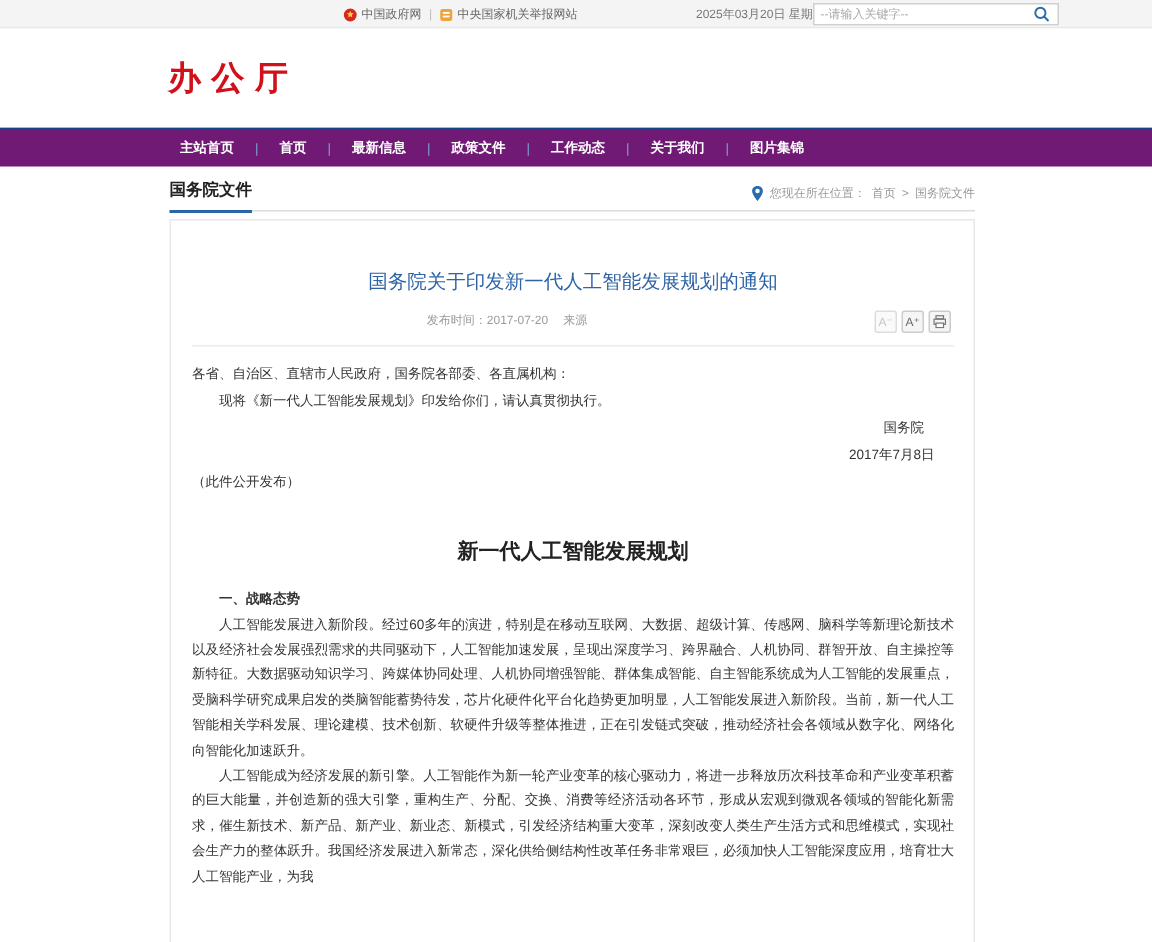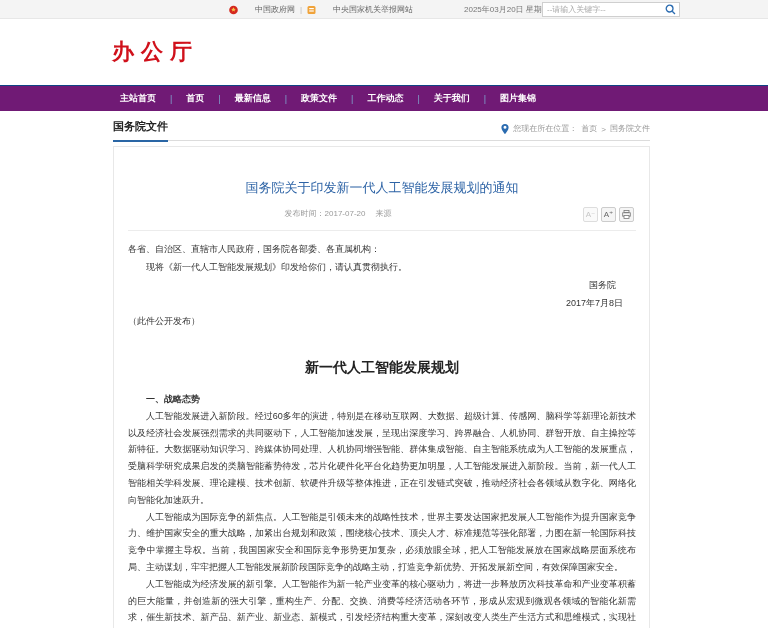--- a/index.html
+++ b/index.html
@@ -18,25 +18,25 @@
     background: #f4f4f4;
     border-bottom: 1px solid #e7e7e7;
     position: relative;
     font-size: 8px;
     color: #666;
   }
   .topbar-links {
     position: absolute; left: 229px; top: 0; height: 19px;
     display: flex; align-items: center; gap: 5px;
   }
-  .topbar-link { display: flex; align-items: center; gap: 17px; cursor: pointer; }
+  .topbar-link { display: flex; align-items: center; gap: 3px; cursor: pointer; }
   .topbar-sep { color: #bbb; }
   .topbar-date { position: absolute; left: 464px; top: 0; line-height: 19px; color: #777; }
   .search-box {
-    position: absolute; left: 542px; top: 2px; width: 138px; height: 15px;
+    position: absolute; left: 542px; top: 2px; width: 164px; height: 15px;
     background: #fff; border: 1px solid #cfcfcf;
     display: flex; align-items: center;
   }
   .search-box input {
     border: none; outline: none; flex: 1; height: 100%;
     font-size: 8px; color: #555; padding: 0 4px;
     font-family: "Liberation Sans", "DejaVu Sans", sans-serif;
     background: transparent;
   }
   .search-box input::placeholder { color: #a9a9a9; }
@@ -228,18 +228,17 @@
       <p class="align-right-signer">国务院</p>
       <p class="align-right-date">2017年7月8日</p>
       <p class="note">（此件公开发布）</p>
     </div>
 
     <h2 class="doc-title">新一代人工智能发展规划</h2>
 
     <div class="body-text">
       <p class="para-bold">一、战略态势</p>
       <p>人工智能发展进入新阶段。经过60多年的演进，特别是在移动互联网、大数据、超级计算、传感网、脑科学等新理论新技术以及经济社会发展强烈需求的共同驱动下，人工智能加速发展，呈现出深度学习、跨界融合、人机协同、群智开放、自主操控等新特征。大数据驱动知识学习、跨媒体协同处理、人机协同增强智能、群体集成智能、自主智能系统成为人工智能的发展重点，受脑科学研究成果启发的类脑智能蓄势待发，芯片化硬件化平台化趋势更加明显，人工智能发展进入新阶段。当前，新一代人工智能相关学科发展、理论建模、技术创新、软硬件升级等整体推进，正在引发链式突破，推动经济社会各领域从数字化、网络化向智能化加速跃升。</p>
-      <p>人工智能成为国际竞争的新焦点。人工智能是引领未来的战略性技术，世界主要发达国家把发展人工智能作为提升国家竞争力、维护国家安全的重大战略，加紧出台规划和政策，围绕核心技术、顶尖人才、标准规范等强化部署，力图在新一轮国际科技竞争中掌握主导权。当前，我国国家安全和国际竞争形势更加复杂，必须放眼全球，把人工智能发展放在国家战略层面系统布局、主动谋划，牢牢把握人工智能发展新阶段国际竞争的战略主动，打造竞争新优势、开拓发展新空间，有效保障国家安全。</p>
       <p>人工智能成为经济发展的新引擎。人工智能作为新一轮产业变革的核心驱动力，将进一步释放历次科技革命和产业变革积蓄的巨大能量，并创造新的强大引擎，重构生产、分配、交换、消费等经济活动各环节，形成从宏观到微观各领域的智能化新需求，催生新技术、新产品、新产业、新业态、新模式，引发经济结构重大变革，深刻改变人类生产生活方式和思维模式，实现社会生产力的整体跃升。我国经济发展进入新常态，深化供给侧结构性改革任务非常艰巨，必须加快人工智能深度应用，培育壮大人工智能产业，为我</p>
     </div>
 
   </div>
 </div>
 
 </body></html>

